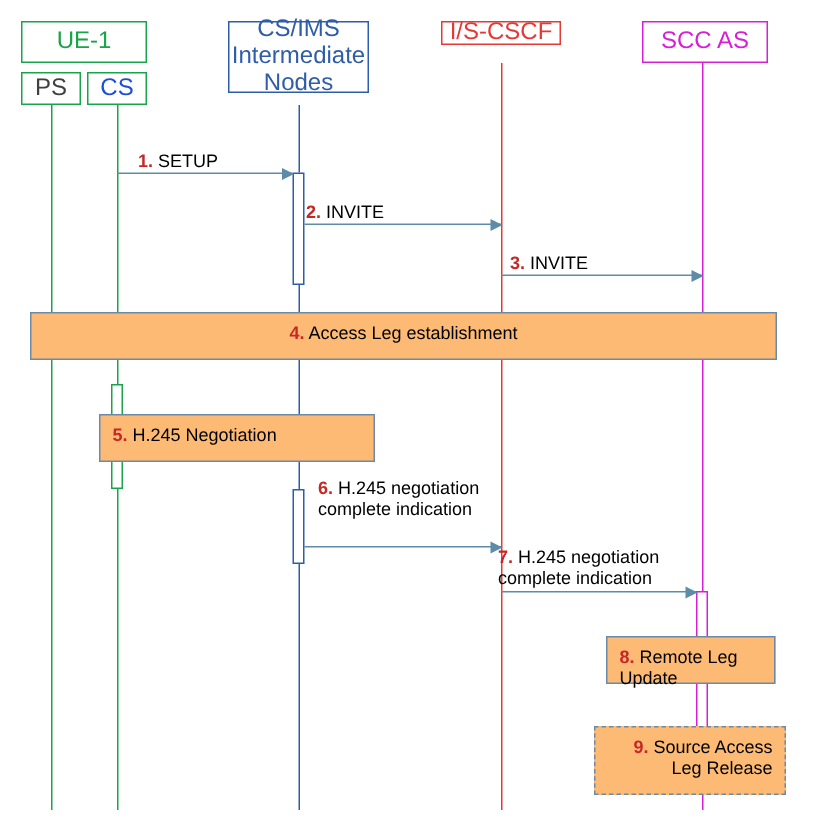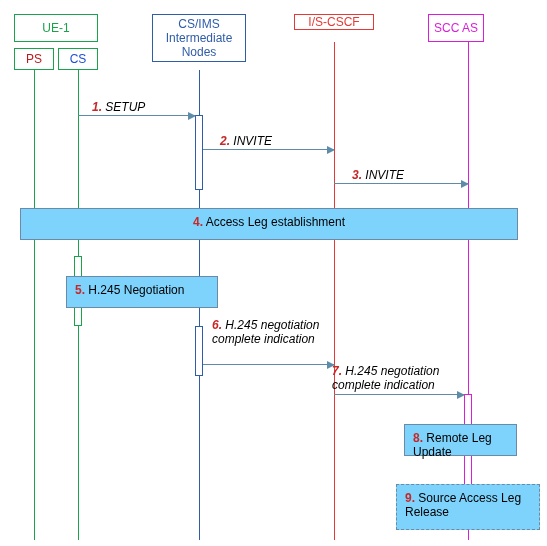--- a/index.html
+++ b/index.html
@@ -15,31 +15,31 @@
   }
   .participant-box {
     position: absolute;
     text-align: center;
     padding: 6px 4px;
     border: 1px solid;
     background: #fff;
     display: flex;
     align-items: center;
     justify-content: center;
-    font-size: 12px;
+    font-size: 16px;
   }
   .lifeline {
     position: absolute;
     width: 0;
     border-left: 1px solid;
   }
   .msg-box {
     position: absolute;
     border: 1px solid #6b8aa8;
-    background: #7dd3fc;
+    background: #fdba74;
     padding: 6px 8px;
     font-size: 12px;
   }
   .msg-box.dashed { border-style: dashed; }
   .msg-box .num { color: #c62828; font-weight: bold; }
   .arrow {
     position: absolute;
     height: 0;
     border-top: 1px solid #5e8ca8;
   }
@@ -51,54 +51,53 @@
     border-bottom: 4px solid transparent;
   }
   .arrow.right::after {
     right: -1px; top: -4px;
     border-left: 8px solid #5e8ca8;
   }
   .arrow-label {
     position: absolute;
     font-size: 12px;
     white-space: nowrap;
-    font-style: italic;
   }
   .arrow-label .num { color: #c62828; font-weight: bold; }
   .activation {
     position: absolute;
     width: 8px;
     background: #fff;
     border: 1px solid;
   }
 </style>
 </head>
 <body>
 
 <div class="participant-box" style="left:14px; top:14px; width:84px; height:28px; border-color:#1aa34a; color:#1aa34a;">
   <span>UE-1</span>
 </div>
 
-<div class="participant-box" style="left:14px; top:48px; width:40px; height:22px; border-color:#1aa34a; color:#b91c1c;">
+<div class="participant-box" style="left:14px; top:48px; width:40px; height:22px; border-color:#1aa34a; color:#404040;">
   <span>PS</span>
 </div>
 
 <div class="participant-box" style="left:58px; top:48px; width:40px; height:22px; border-color:#1aa34a; color:#1d4ed8;">
   <span>CS</span>
 </div>
 
 <div class="participant-box" style="left:152px; top:14px; width:94px; height:48px; border-color:#2f5da8; color:#2f5da8;">
   <span>CS/IMS Intermediate Nodes</span>
 </div>
 
 <div class="participant-box" style="left:294px; top:14px; width:80px; height:16px; border-color:#e53935; color:#e53935;">
   <span>I/S-CSCF</span>
 </div>
 
-<div class="participant-box" style="left:428px; top:14px; width:56px; height:28px; border-color:#d81fd8; color:#d81fd8;">
+<div class="participant-box" style="left:428px; top:14px; width:84px; height:28px; border-color:#d81fd8; color:#d81fd8;">
   <span>SCC AS</span>
 </div>
 
 <div class="lifeline" style="left:34px; top:70px; height:470px; border-color:#1aa34a;"></div>
 <div class="lifeline" style="left:78px; top:70px; height:470px; border-color:#1aa34a;"></div>
 <div class="lifeline" style="left:199px; top:70px; height:470px; border-color:#2f5da8;"></div>
 <div class="lifeline" style="left:334px; top:42px; height:498px; border-color:#e53935;"></div>
 <div class="lifeline" style="left:468px; top:42px; height:498px; border-color:#d81fd8;"></div>
 
 <div class="activation" style="left:195px; top:115px; height:75px; border-color:#2f5da8;"></div>
@@ -106,37 +105,37 @@
 <div class="activation" style="left:195px; top:326px; height:50px; border-color:#2f5da8;"></div>
 <div class="activation" style="left:464px; top:394px; height:136px; border-color:#d81fd8;"></div>
 
 <div class="arrow right" style="left:78px; top:115px; width:117px;"></div>
 <div class="arrow-label" style="left:92px; top:100px;">
   <span class="num">1.</span>
   <span>SETUP</span>
 </div>
 
 <div class="arrow right" style="left:203px; top:149px; width:131px;"></div>
-<div class="arrow-label" style="left:220px; top:134px;">
+<div class="arrow-label" style="left:204px; top:134px;">
   <span class="num">2.</span>
   <span>INVITE</span>
 </div>
 
 <div class="arrow right" style="left:334px; top:183px; width:134px;"></div>
-<div class="arrow-label" style="left:352px; top:168px;">
+<div class="arrow-label" style="left:340px; top:168px;">
   <span class="num">3.</span>
   <span>INVITE</span>
 </div>
 
 <div class="msg-box" style="left:20px; top:208px; width:498px; text-align:center; height:32px;">
   <span class="num">4.</span>
   <span>Access Leg establishment</span>
 </div>
 
-<div class="msg-box" style="left:66px; top:276px; width:152px; height:32px;">
+<div class="msg-box" style="left:66px; top:276px; width:184px; height:32px;">
   <span class="num">5.</span>
   <span>H.245 Negotiation</span>
 </div>
 
 <div class="arrow right" style="left:203px; top:364px; width:131px;"></div>
 <div class="arrow-label" style="left:212px; top:318px; width:130px; white-space:normal;">
   <span class="num">6.</span>
   <span>H.245 negotiation complete indication</span>
 </div>
 
@@ -144,16 +143,16 @@
 <div class="arrow-label" style="left:332px; top:364px; width:130px; white-space:normal;">
   <span class="num">7.</span>
   <span>H.245 negotiation complete indication</span>
 </div>
 
 <div class="msg-box" style="left:404px; top:424px; width:113px; height:32px;">
   <span class="num">8.</span>
   <span>Remote Leg Update</span>
 </div>
 
-<div class="msg-box dashed" style="left:396px; top:484px; width:144px; text-align:left; height:46px;">
+<div class="msg-box dashed" style="left:396px; top:484px; width:128px; text-align:right; height:46px;">
   <span class="num">9.</span>
   <span>Source Access Leg Release</span>
 </div>
 
 </body></html>

